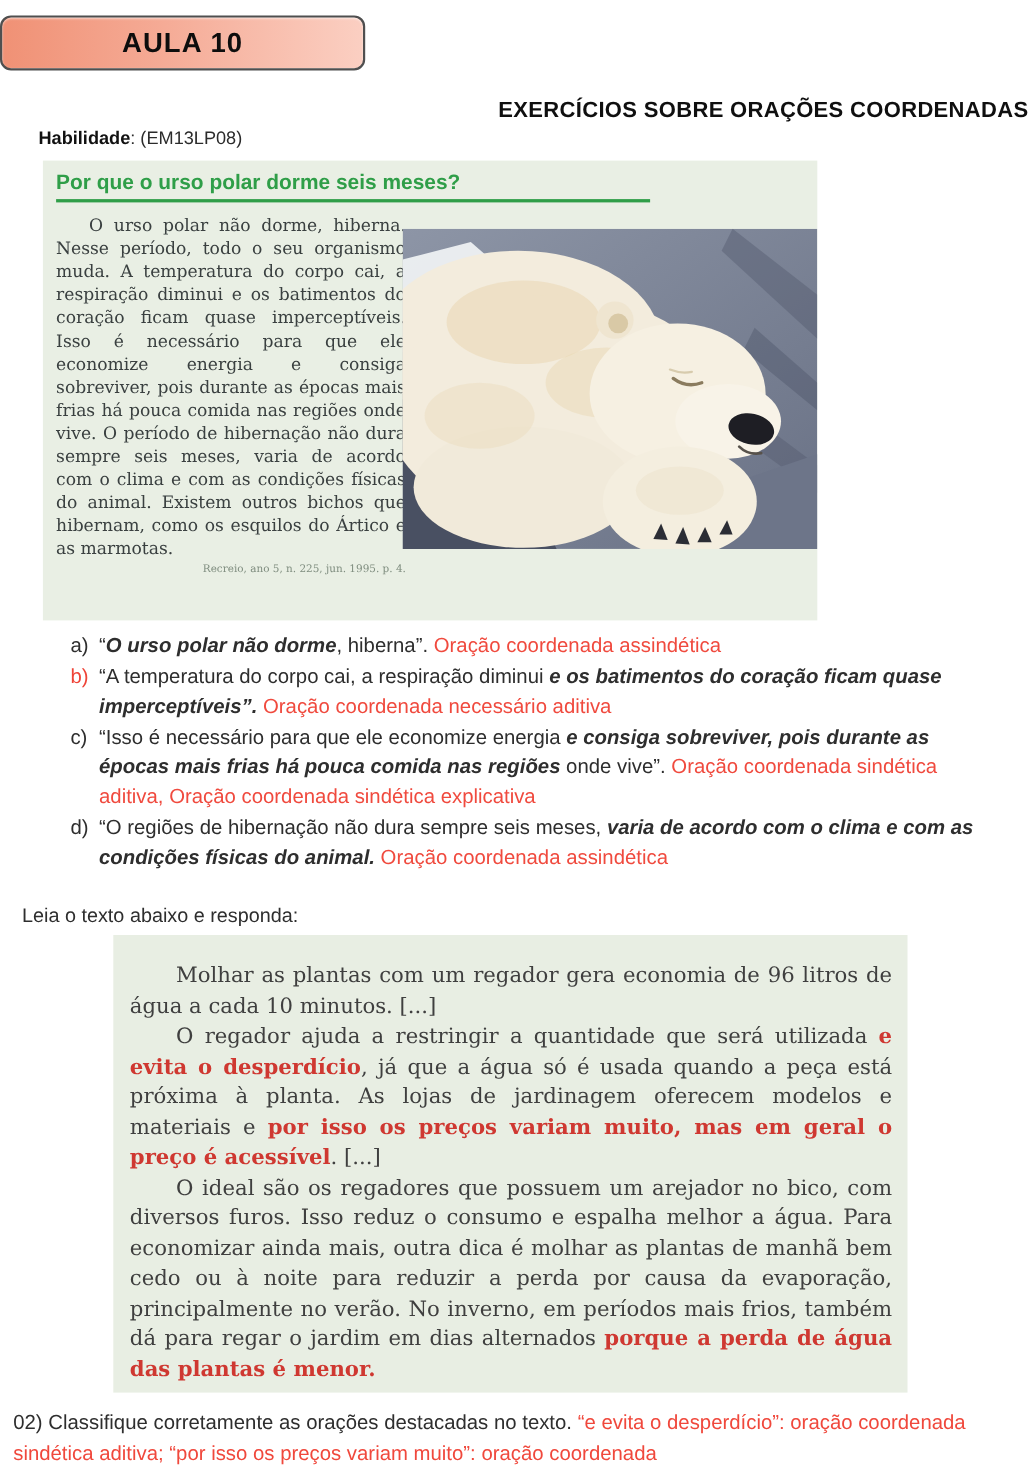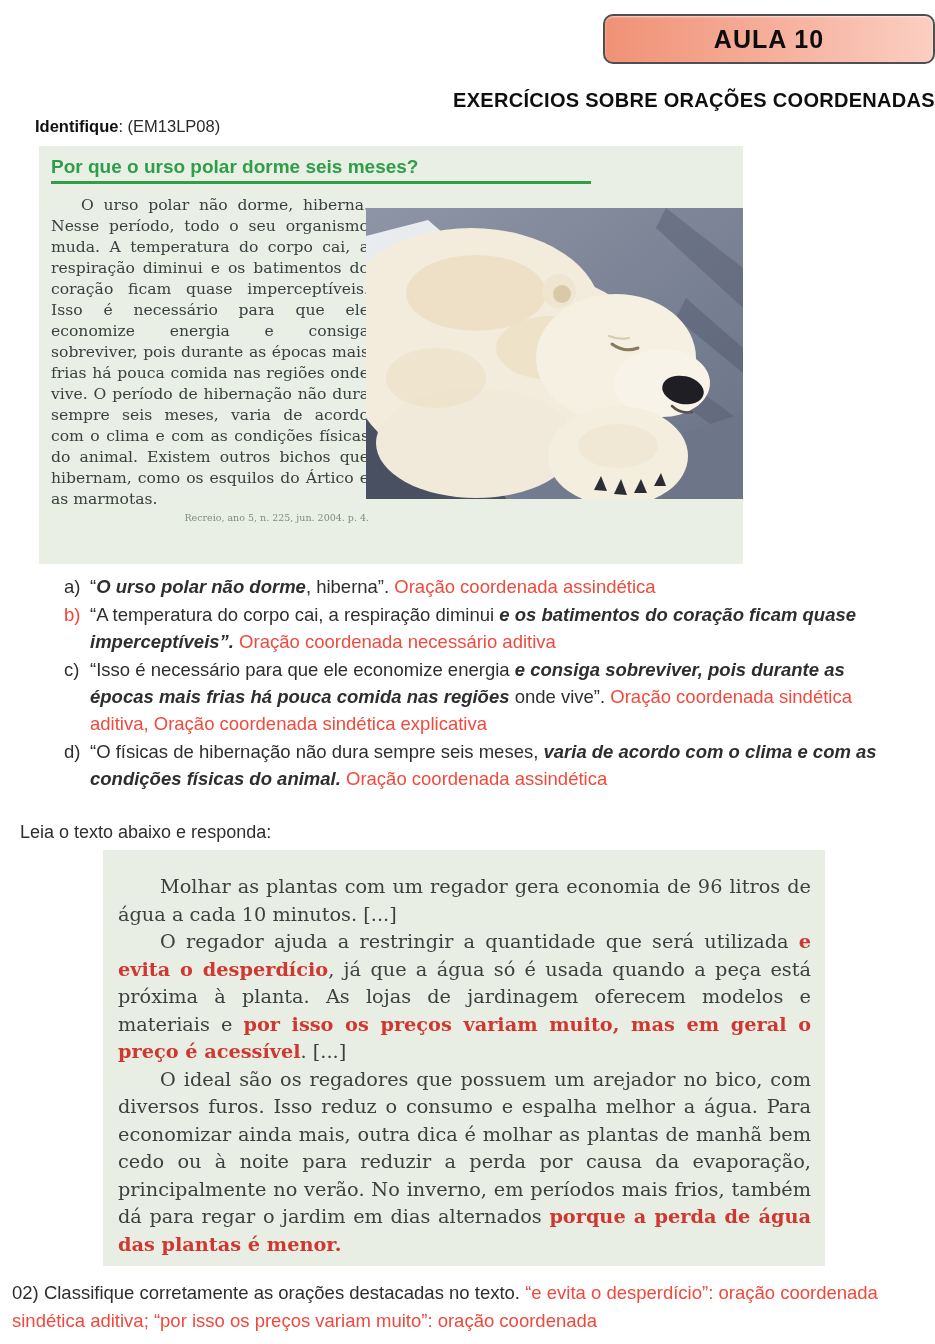--- a/index.html
+++ b/index.html
@@ -1,19 +1,19 @@
 <!DOCTYPE html>
 <html><head>
 <meta charset="utf-8">
 <style>
   html,body{margin:0;padding:0;background:#ffffff;}
   body{width:935px;height:1344px;overflow:hidden;font-family:"Liberation Sans",sans-serif;color:#222;position:relative;}
 
   
-  .badge-wrap{display:flex;justify-content:flex-end;margin-top:14px;}
+  .badge-wrap{display:flex;justify-content:flex-start;margin-top:14px;}
   .aula-badge{width:328px;height:46px;border:2px solid #4f4f4f;border-radius:10px;
     background:linear-gradient(90deg,#f09175 0%,#f5ab96 45%,#fbcfc2 100%);
     display:flex;align-items:center;justify-content:center;
     font-weight:700;font-size:25px;color:#0d0d0d;letter-spacing:1px;
     box-shadow:inset 0 1px 2px rgba(255,255,255,.6);}
 
   
   .page-title{margin-top:25px;text-align:right;font-weight:700;font-size:20px;color:#0f0f0f;letter-spacing:.3px;}
   .skill-line{margin:5px 0 0 35px;font-size:16.5px;color:#2b2b2b;}
   .skill-line b{font-weight:700;color:#111;}
@@ -58,26 +58,26 @@
 </style>
 </head>
 <body>
 
 <div class="badge-wrap">
   <div class="aula-badge">AULA 10</div>
 </div>
 
 <div class="page-title">EXERCÍCIOS SOBRE ORAÇÕES COORDENADAS</div>
 
-<div class="skill-line"><b>Identifique</b><span>: (EM13LP08)</span></div>
+<div class="skill-line"><b>Habilidade</b><span>: (EM13LP08)</span></div>
 
 <div class="polar-box">
   <span class="polar-title">Por que o urso polar dorme seis meses?</span>
   <div class="polar-body">O urso polar não dorme, hiberna. Nesse período, todo o seu organismo muda. A temperatura do corpo cai, a respiração diminui e os batimentos do coração ficam quase imperceptíveis. Isso é necessário para que ele economize energia e consiga sobreviver, pois durante as épocas mais frias há pouca comida nas regiões onde vive. O período de hibernação não dura sempre seis meses, varia de acordo com o clima e com as condições físicas do animal. Existem outros bichos que hibernam, como os esquilos do Ártico e as marmotas.</div>
-  <div class="polar-cite">Recreio, ano 5, n. 225, jun. 2004. p. 4.</div>
+  <div class="polar-cite">Recreio, ano 5, n. 225, jun. 1995. p. 4.</div>
 
   <svg class="polar-photo" viewBox="0 0 377 291" aria-hidden="true">
     <defs>
       <linearGradient id="rockg" x1="0" y1="0" x2="1" y2="1">
         <stop offset="0" stop-color="#8d95a6"></stop>
         <stop offset="1" stop-color="#697185"></stop>
       </linearGradient>
     </defs>
     <rect x="0" y="0" width="377" height="291" fill="url(#rockg)"></rect>
 
@@ -128,21 +128,21 @@
   <div class="q-item item-b">
     <span class="item-letter">b)</span>
     <div class="item-text"><span class="seg-n">“A temperatura do corpo cai, a respiração diminui </span><span class="seg-b">e os batimentos do coração ficam quase imperceptíveis”. </span><span class="seg-r"> Oração coordenada necessário aditiva</span></div>
   </div>
   <div class="q-item item-c">
     <span class="item-letter">c)</span>
     <div class="item-text"><span class="seg-n">“Isso é necessário para que ele economize energia </span><span class="seg-b">e consiga sobreviver, pois durante as épocas mais frias há pouca comida nas regiões </span><span class="seg-n">onde vive”. </span><span class="seg-r">Oração coordenada sindética aditiva, Oração coordenada sindética explicativa</span></div>
   </div>
   <div class="q-item item-d">
     <span class="item-letter">d)</span>
-    <div class="item-text"><span class="seg-n">“O físicas de hibernação não dura sempre seis meses, </span><span class="seg-b">varia de acordo com o clima e com as condições físicas do animal. </span><span class="seg-r">Oração coordenada assindética</span></div>
+    <div class="item-text"><span class="seg-n">“O regiões de hibernação não dura sempre seis meses, </span><span class="seg-b">varia de acordo com o clima e com as condições físicas do animal. </span><span class="seg-r">Oração coordenada assindética</span></div>
   </div>
 </div>
 
 <div class="lead-in">Leia o texto abaixo e responda:</div>
 
 <div class="water-box">
   <div class="water-body">
     <p><span class="seg-n">Molhar as plantas com um regador gera economia de 96 litros de água a cada 10 minutos. [...]</span></p>
     <p><span class="seg-n">O regador ajuda a restringir a quantidade que será utilizada </span><span class="seg-rb">e evita o desperdício</span><span class="seg-n">, já que a água só é usada quando a peça está próxima à planta. As lojas de jardinagem oferecem modelos e materiais e </span><span class="seg-rb">por isso os preços variam muito, mas em geral o preço é acessível</span><span class="seg-n">. [...]</span></p>
     <p><span class="seg-n">O ideal são os regadores que possuem um arejador no bico, com diversos furos. Isso reduz o consumo e espalha melhor a água. Para economizar ainda mais, outra dica é molhar as plantas de manhã bem cedo ou à noite para reduzir a perda por causa da evaporação, principalmente no verão. No inverno, em períodos mais frios, também dá para regar o jardim em dias alternados </span><span class="seg-rb">porque a perda de água das plantas é menor.</span></p>

